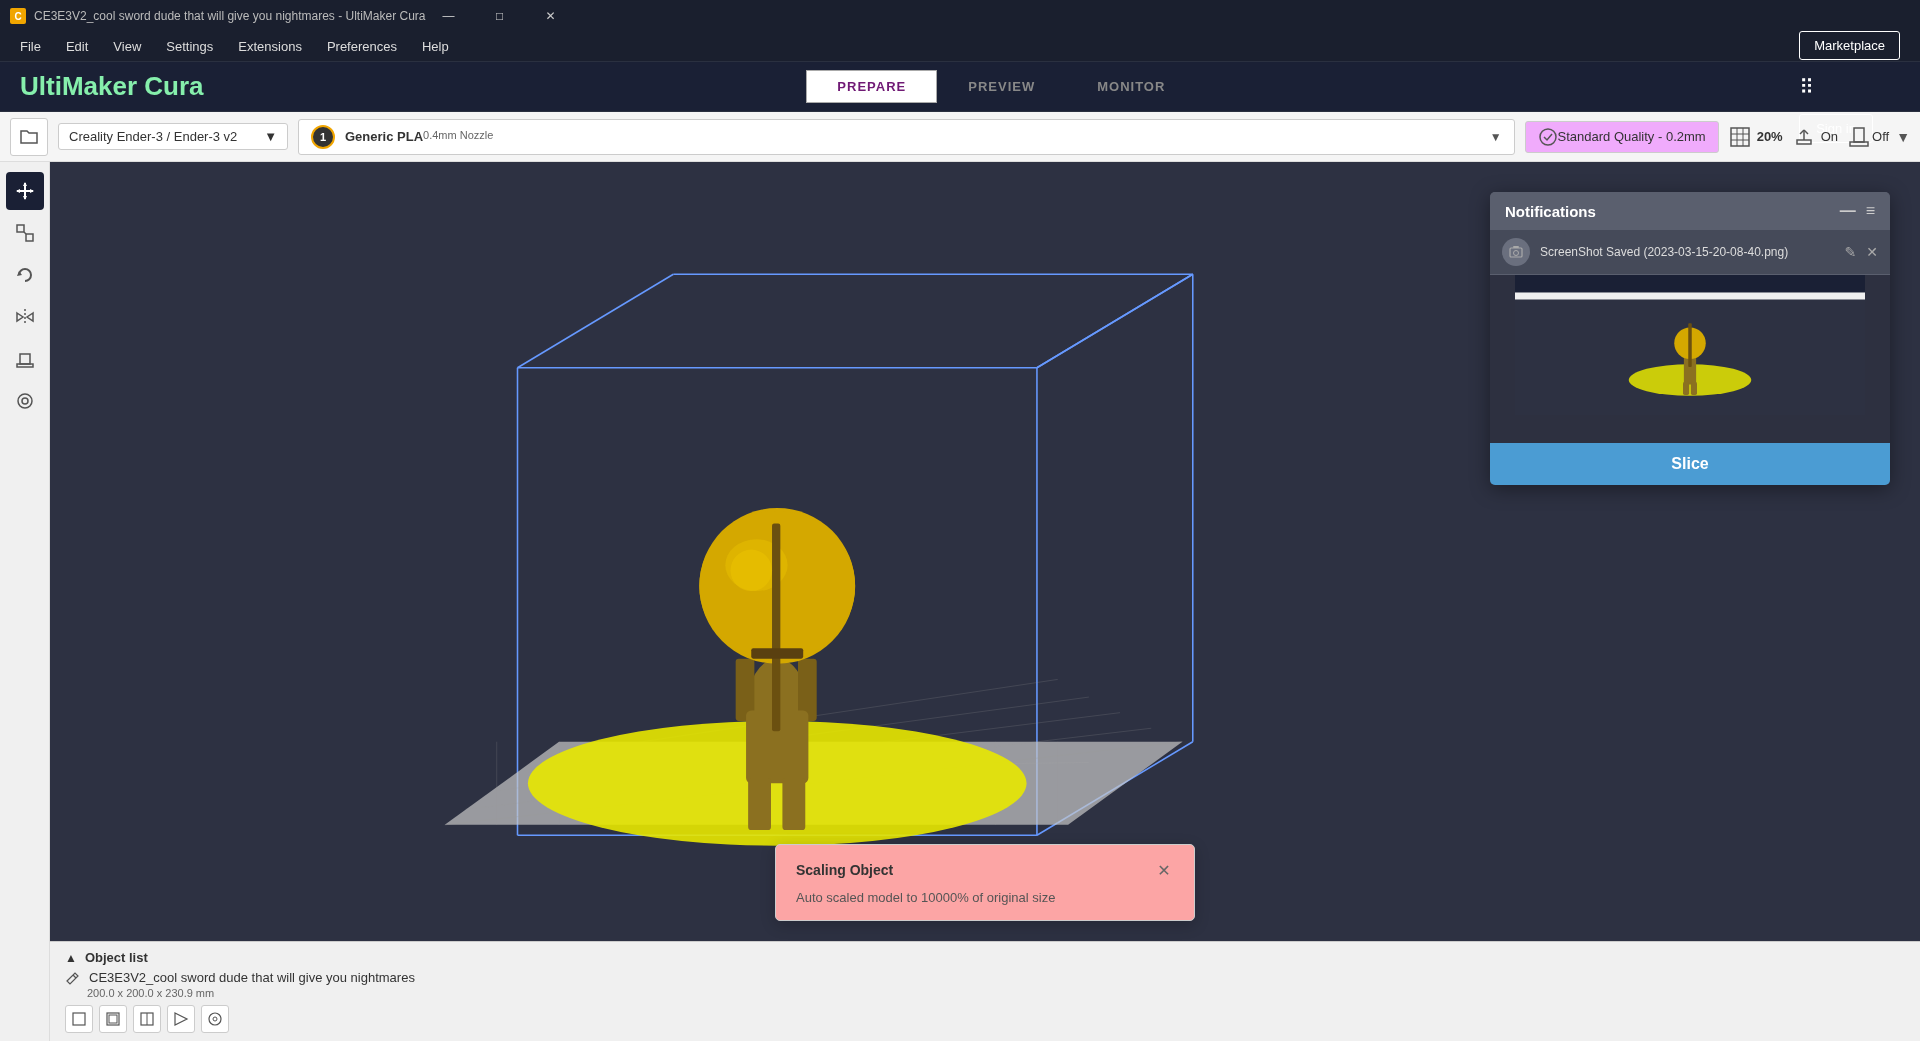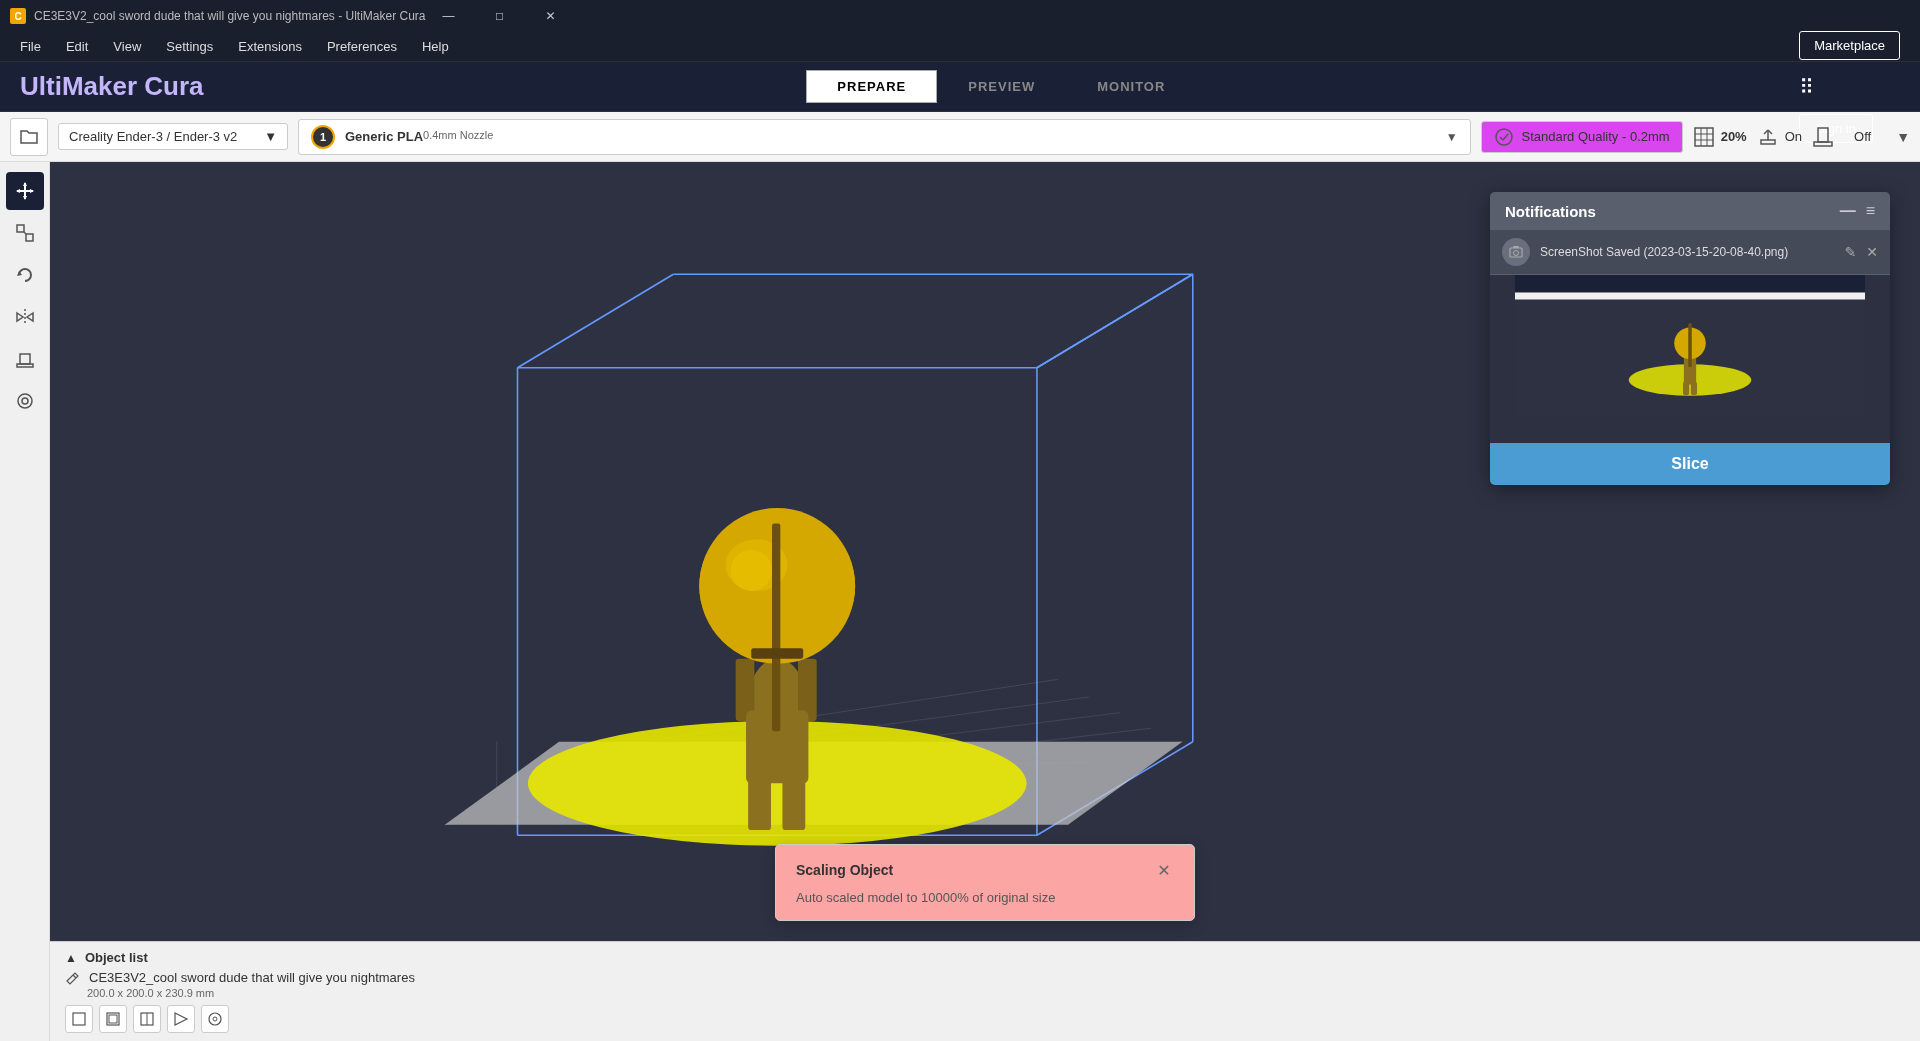--- a/index.html
+++ b/index.html
@@ -47,36 +47,36 @@
       border-bottom: 1px solid #2a3040;
     }
     #toolbar .brand {
       display: flex;
       align-items: center;
       margin-right: auto;
     }
     #toolbar .brand-text {
       font-size: 26px;
       font-weight: 300;
-      color: #c4b5fd;
+      color: #86efac;
     }
     #toolbar .brand-text span { font-weight: 700; }
     .nav-tabs { display: flex; gap: 0; }
     .nav-tab {
       padding: 8px 30px;
       font-size: 13px;
       font-weight: 600;
       letter-spacing: 1px;
       cursor: pointer;
       color: #888;
       border: 1px solid transparent;
     }
     .nav-tab.active {
       background: #fff;
-      color: #000000;
+      color: #701a75;
       border-color: #aaa;
     }
     .toolbar-right { display: flex; align-items: flex-start; gap: 15px; margin-left: auto; flex-direction: column; }
     .marketplace-btn {
       padding: 6px 14px;
       border: 1px solid #fff;
       color: #fff;
       background: transparent;
       font-size: 13px;
       cursor: pointer;
@@ -145,46 +145,45 @@
       display: flex; align-items: center; justify-content: center;
       font-size: 11px; font-weight: 700; color: #fff;
     }
     .material-info { display: flex; flex-direction: row; }
     .material-name { font-size: 13px; font-weight: 600; color: #333; }
     .material-sub { font-size: 11px; color: #666; }
     .material-arrow { margin-left: auto; font-size: 12px; color: #555; }
 
     .quality-section {
       display: flex; align-items: center;
-      background: #d946ef;
+      background: #f0abfc;
       border: 1px solid #ccc;
       border-radius: 3px;
       padding: 5px 12px;
-      gap: 8px;
       cursor: pointer;
     }
     .quality-text { font-size: 13px; color: #333; font-weight: 500; }
 
     .infill-section {
       display: flex; align-items: center;
       gap: 6px;
       cursor: pointer;
     }
     .infill-pct { font-size: 13px; color: #333; font-weight: 600; }
 
     .support-section {
       display: flex; align-items: center;
       gap: 6px;
       cursor: pointer;
     }
     .support-label { font-size: 13px; color: #333; }
 
     .adhesion-section {
       display: flex; align-items: center;
-      gap: 20px;
+      gap: 2px;
       cursor: pointer;
       text-align: right;
     }
     .adhesion-label { font-size: 13px; color: #333; }
     .settings-arrow { font-size: 14px; color: #555; margin-left: 5px; }
 
     
     #main {
       display: flex;
       height: calc(1041px - 32px - 30px - 50px - 50px);

